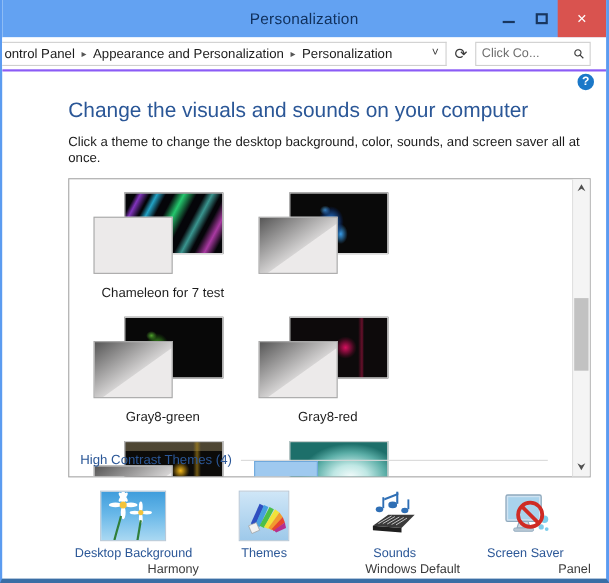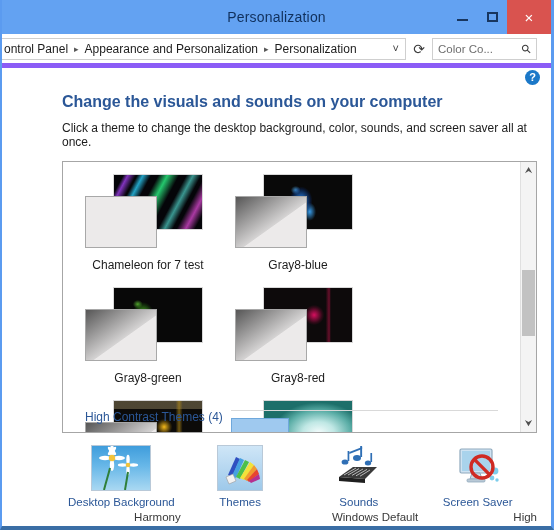--- a/index.html
+++ b/index.html
@@ -77,21 +77,21 @@
     line-height: 1;
   }
 
   
   .addressbar {
     position: relative;
     height: 29px;
     background: #ffffff;
     display: flex;
     align-items: center;
-    border-bottom: 5px solid #8b5cf6;
+    border-bottom: 2px solid #8b5cf6;
   }
   .crumbbox {
     position: relative;
     flex: 1 1 auto;
     height: 22px;
     margin-left: -2px;
     border: 1px solid #cfcfcf;
     border-left: none;
     background: #fff;
     display: flex;
@@ -166,24 +166,24 @@
     justify-content: center;
     line-height: 1;
   }
 
   
   .content {
     padding: 0 14px 0 60px;
     box-sizing: border-box;
   }
   .page-title {
-    font-size: 16px;
+    font-size: 19px;
     color: #2b5797;
     margin: 3px 0 10px 0;
-    font-weight: bold;
+    font-weight: normal;
   }
   .page-subtitle {
     font-size: 12px;
     color: #1c1c1c;
     margin-bottom: 12px;
   }
 
   
   .theme-panel {
     position: relative;
@@ -319,21 +319,21 @@
   }
   .fan svg { display: block; }
 
   
   .hc-row {
     position: absolute;
     left: 10px;
     right: 22px;
     bottom: 8px;
     display: flex;
-    margin-left: 12px;
+    align-items: center;
   }
   .hc-label {
     font-size: 12px;
     color: #2b5797;
     white-space: nowrap;
     margin-right: 8px;
   }
   .hc-rule {
     flex: 1;
     height: 1px;
@@ -443,21 +443,21 @@
       <span class="crumb-sep">▸</span>
       <span class="crumb">Appearance and Personalization</span>
       <span class="crumb-sep">▸</span>
       <span class="crumb">Personalization</span>
       <span class="crumb-chevron">˅</span>
     </div>
     <div class="refresh-btn">
       <span style="font-size:14px;color:#3b3b3b;">⟳</span>
     </div>
     <div class="searchbox">
-      <span class="ph">Color Co...</span>
+      <span class="ph">Click Co...</span>
       <span style="font-size:12px;color:#3b3b3b;transform:rotate(-45deg);display:inline-block;">⚲</span>
     </div>
   </div>
 
   <div class="help-row">
     <div class="help-icon">?</div>
   </div>
 
   <div class="content">
     <div class="page-title">Change the visuals and sounds on your computer</div>
@@ -471,21 +471,20 @@
                 <div class="wallpaper wp-chameleon"></div>
                 <div class="overlay-win"></div>
               </div>
               <div class="theme-label">Chameleon for 7 test</div>
             </div>
             <div class="theme-item">
               <div class="thumb-wrap">
                 <div class="wallpaper wp-blue"></div>
                 <div class="overlay-dark"></div>
               </div>
-              <div class="theme-label">Gray8-blue</div>
             </div>
             <div class="theme-item">
               <div class="thumb-wrap">
                 <div class="wallpaper wp-green"></div>
                 <div class="overlay-dark"></div>
               </div>
               <div class="theme-label">Gray8-green</div>
             </div>
             <div class="theme-item">
               <div class="thumb-wrap">
@@ -624,17 +623,17 @@
                 <g fill="#67c5e8" opacity=".85">
                   <circle cx="47" cy="26" r="3.4"></circle>
                   <circle cx="44" cy="33" r="2.4"></circle>
                   <circle cx="49" cy="35" r="1.7"></circle>
                 </g>
                 <circle cx="34" cy="22" r="11" fill="none" stroke="#cf2b24" stroke-width="3.4"></circle>
                 <line x1="26.4" y1="14.4" x2="41.6" y2="29.6" stroke="#cf2b24" stroke-width="3.4"></line>
               </g>
             </svg></div>
           <div class="bi-title">Screen Saver</div>
-          <div class="bi-sub">High</div>
+          <div class="bi-sub">Panel</div>
         </div>
       </div>
   </div>
 </div>
 
 </body></html>

